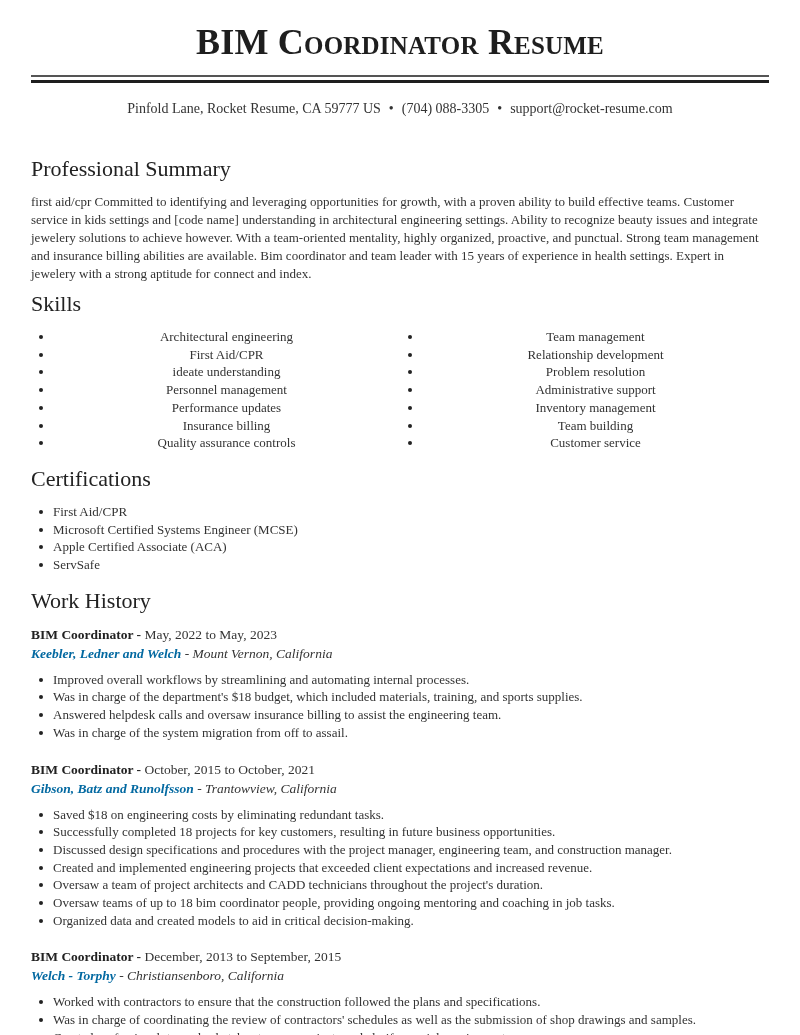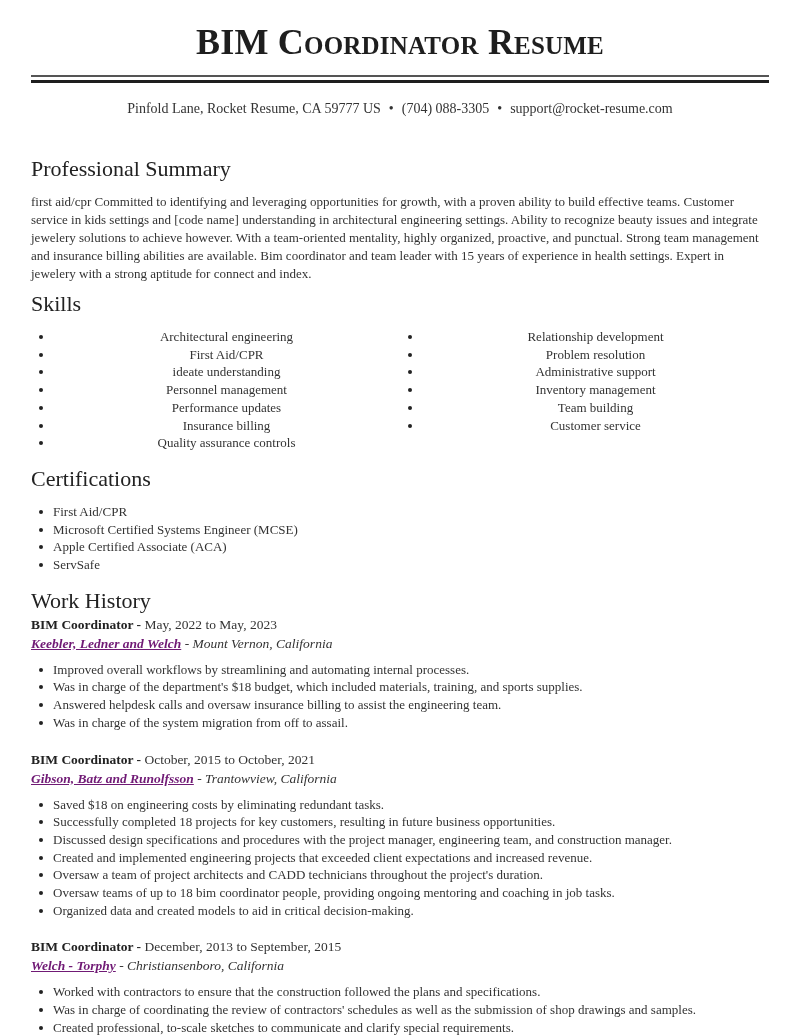--- a/index.html
+++ b/index.html
@@ -94,20 +94,21 @@
       border-radius: 50%;
       background: #222222;
     }
     .sec-certs h2 { margin-top: 13px; }
     .certs {
       margin: 10px 0 0 0;
       padding-left: 22px;
     }
     .sec-work h2 { margin-top: 13px; }
     .job {
+      margin-top: 10px;
     }
     .job + .job {
       margin-top: 18px;
     }
     .job-line {
       font-size: 13.5px;
       line-height: 19px;
       color: #333333;
     }
     .job-title {
@@ -115,22 +116,21 @@
       color: #222222;
     }
     .company-line {
       font-size: 13.5px;
       line-height: 19px;
       font-style: italic;
       color: #333333;
     }
     .company {
       font-weight: bold;
-      color: #701a75;
-      text-decoration: underline;
+      color: #0369a1;
     }
     .job ul {
       margin: 8px 0 0 0;
       padding-left: 22px;
     }
   </style>
 </head>
 <body>
 
 <div class="page">
@@ -154,20 +154,21 @@
       <ul>
         <li>Architectural engineering</li>
         <li>First Aid/CPR</li>
         <li>ideate understanding</li>
         <li>Personnel management</li>
         <li>Performance updates</li>
         <li>Insurance billing</li>
         <li>Quality assurance controls</li>
       </ul>
       <ul>
+        <li>Team management</li>
         <li>Relationship development</li>
         <li>Problem resolution</li>
         <li>Administrative support</li>
         <li>Inventory management</li>
         <li>Team building</li>
         <li>Customer service</li>
       </ul>
     </div>
   </section>
 

